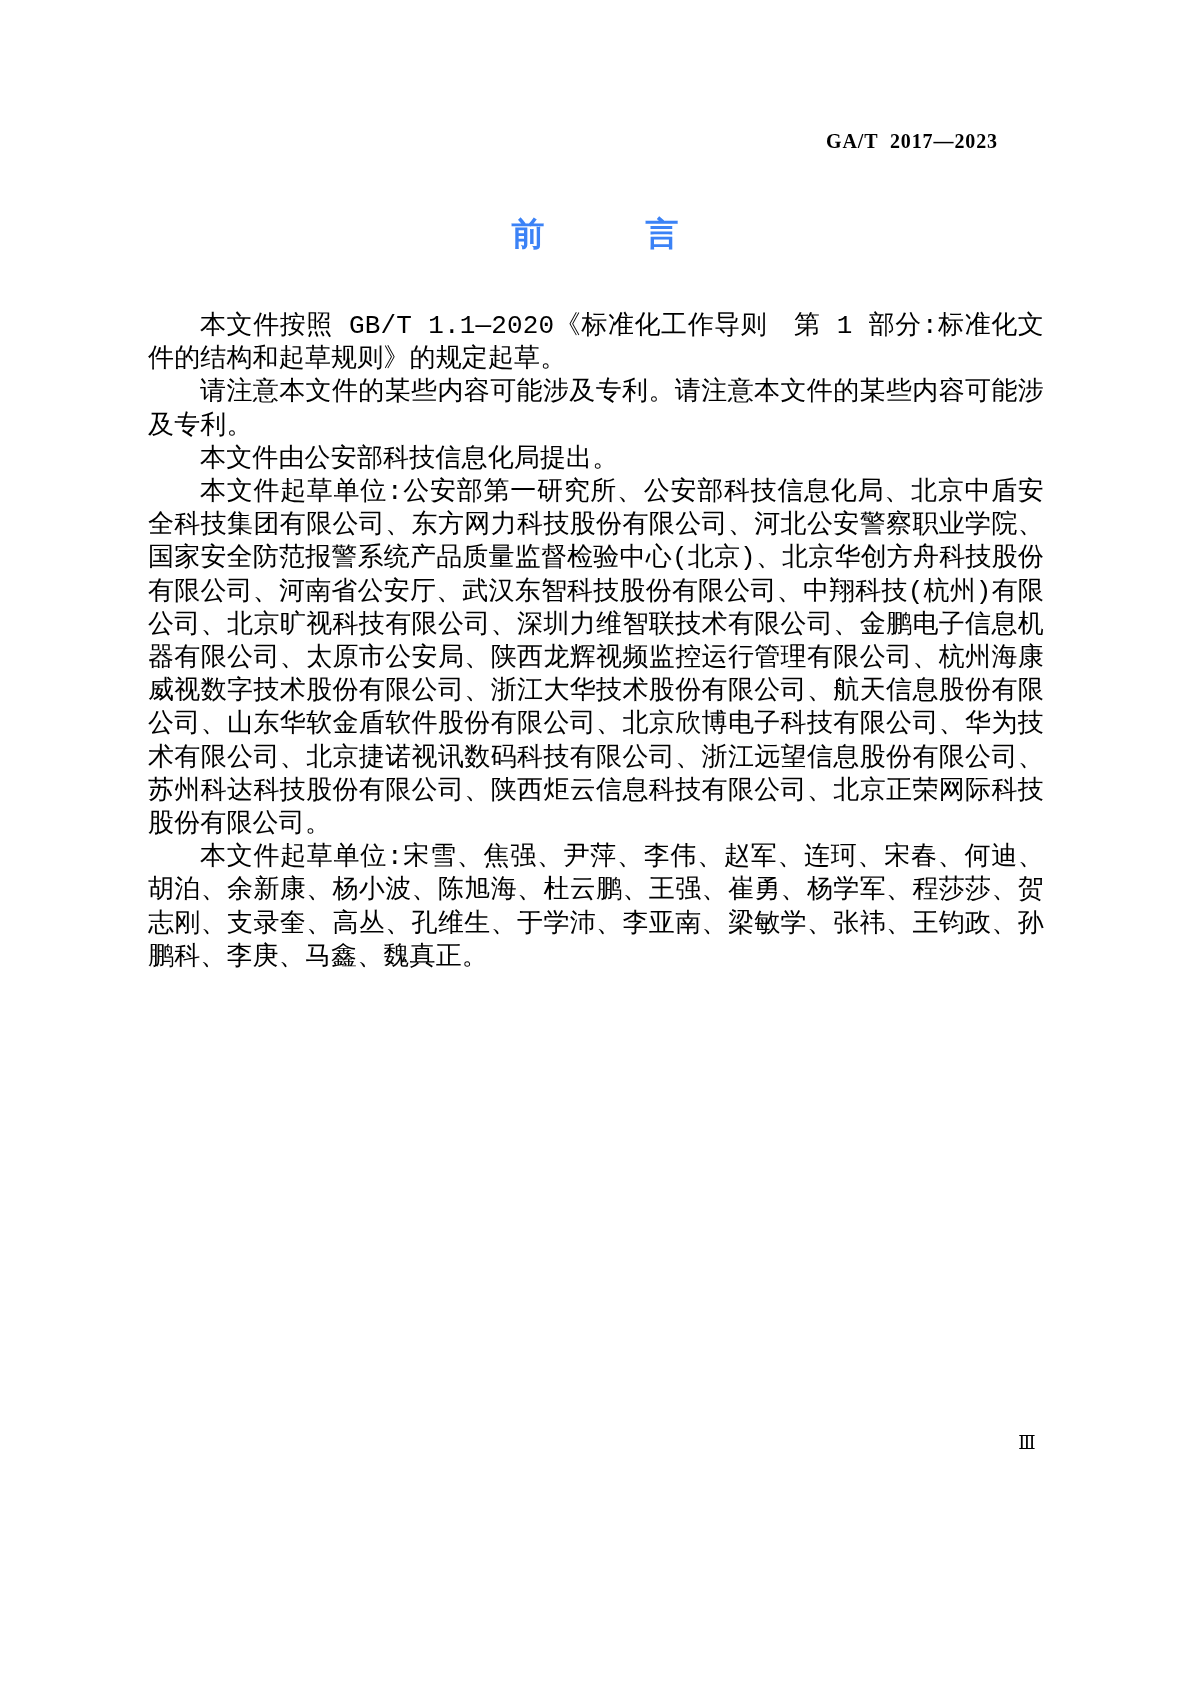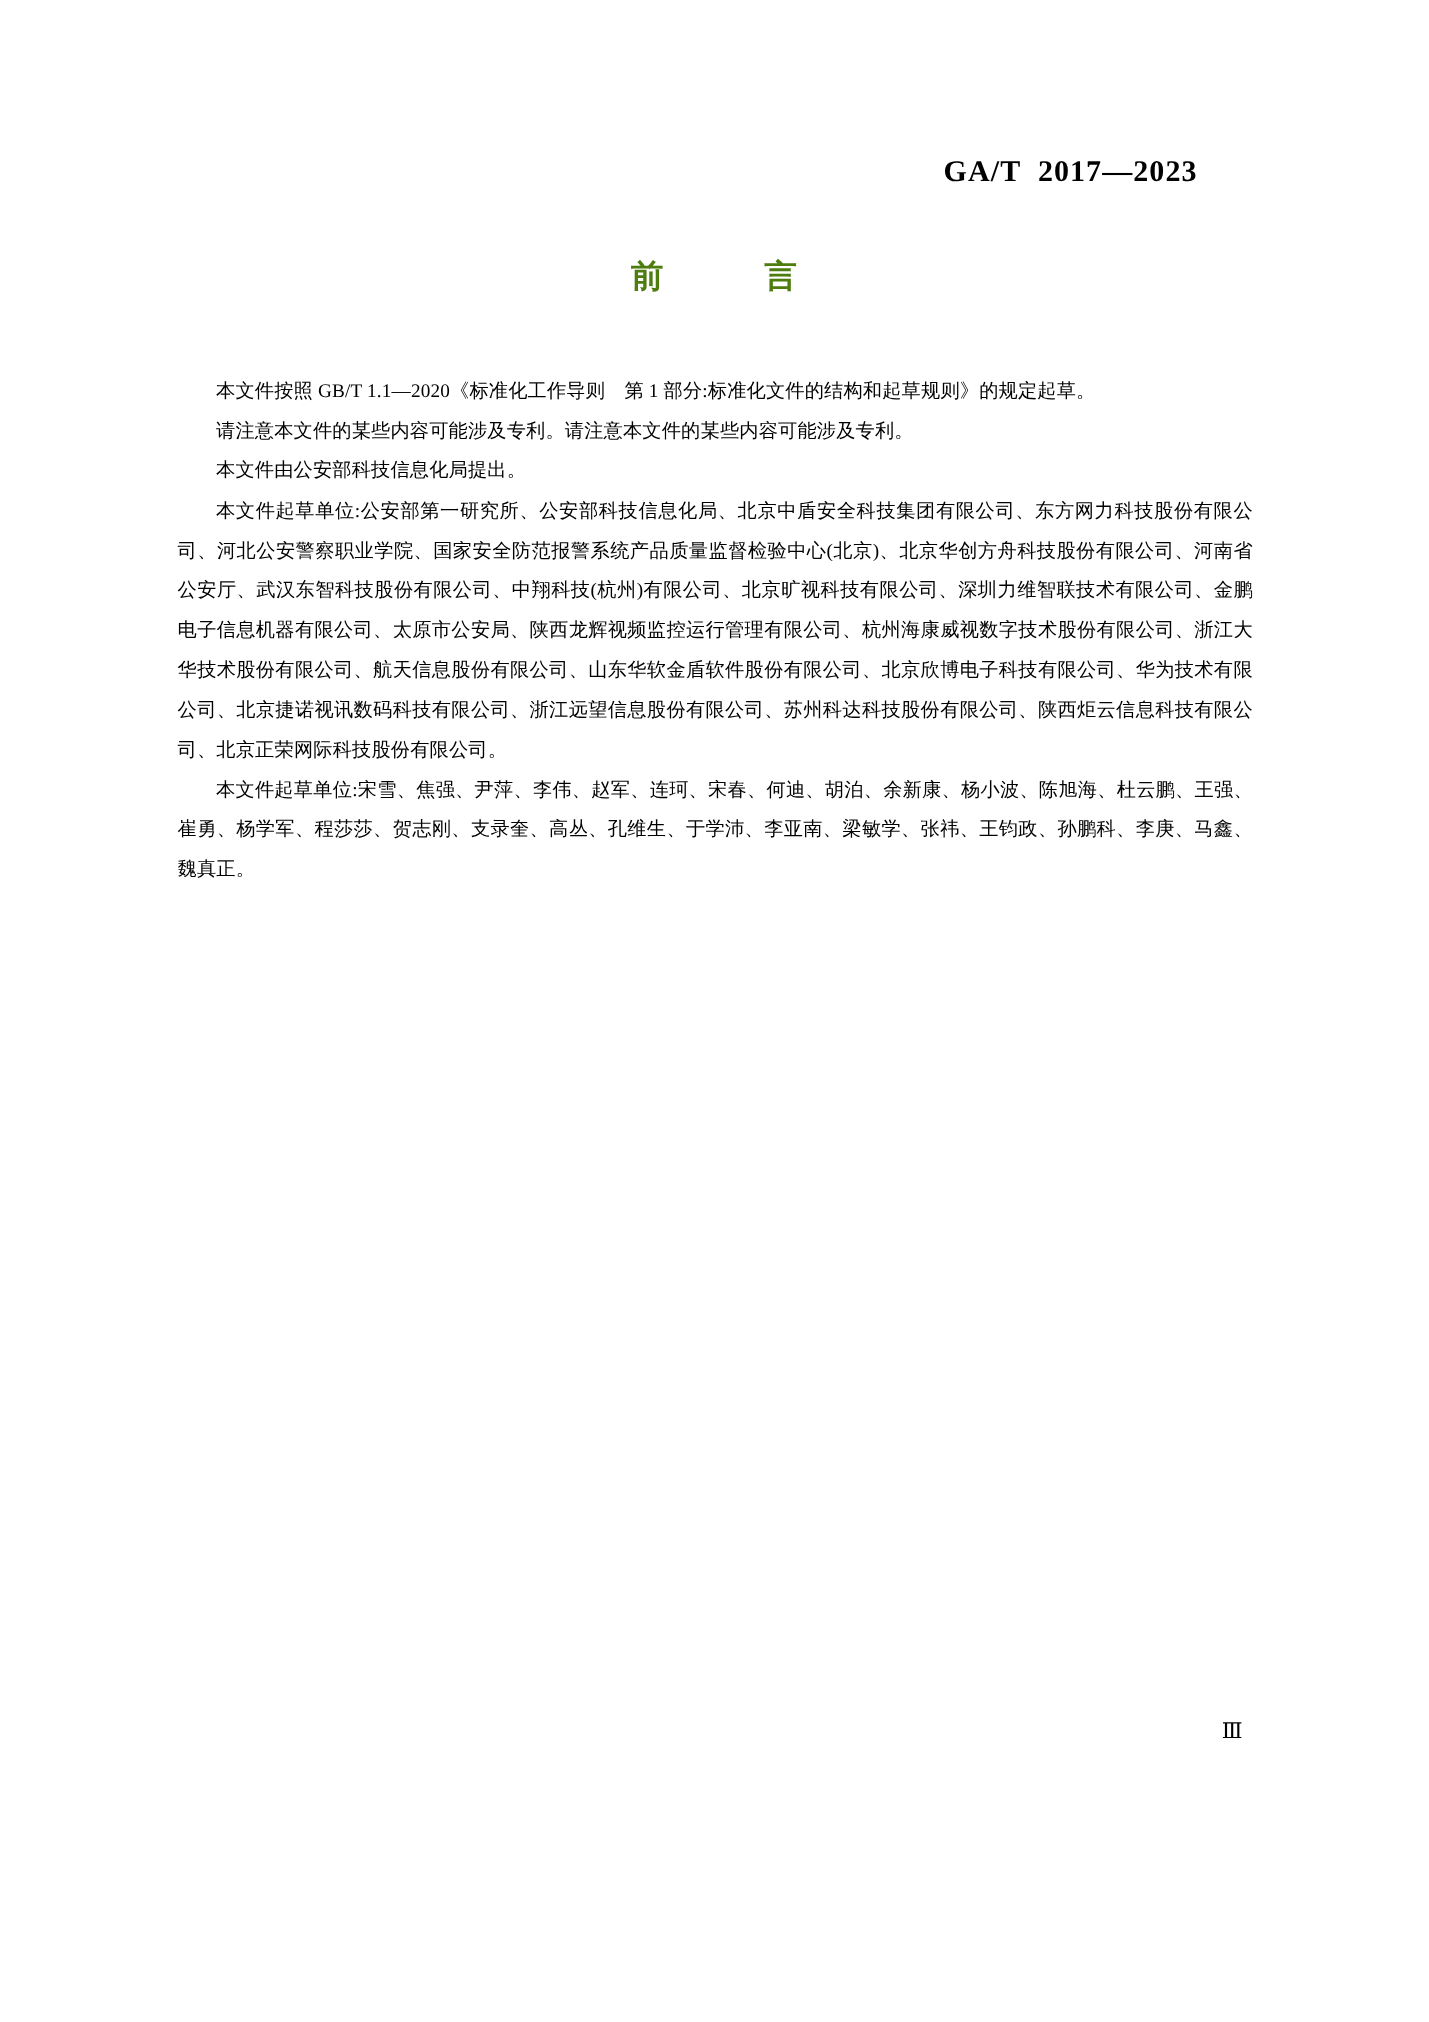--- a/index.html
+++ b/index.html
@@ -29,61 +29,61 @@
     position: absolute;
     left: 0;
     top: 130px;
     width: 1191px;
     padding-right: 193px;
     box-sizing: border-box;
     text-align: right;
   }
   .header-code {
     font-family: "Liberation Serif", "DejaVu Serif", serif;
-    font-size: 25px;
+    font-size: 20px;
     font-weight: bold;
     letter-spacing: 0.9px;
     white-space: pre;
   }
 
   
   .title-block {
     position: absolute;
     left: 0;
     top: 212px;
     width: 1191px;
     text-align: center;
   }
   .title {
     display: inline-block;
     font-family: "DejaVu Sans", "Liberation Sans", sans-serif;
-    font-size: 27px;
+    font-size: 33px;
     font-weight: bold;
     letter-spacing: 1px;
     white-space: pre;
-    color: #4d7c0f;
+    color: #3b82f6;
   }
 
   
   .body-col {
     position: absolute;
     left: 148px;
     top: 310px;
     width: 896px;
   }
 
   p.para {
     margin: 0;
-    font-size: 16px;
+    font-size: 26px;
     line-height: 33.2px;
     text-align: justify;
     text-justify: inter-ideograph;
     text-indent: 2em;
     word-break: break-all;
-    font-family: Liberation Serif, serif;
+    font-family: Liberation Mono, monospace;
     letter-spacing: 0.15px;
   }
 
   
   .folio {
     position: absolute;
     left: 0;
     top: 1432px;
     width: 1191px;
     padding-right: 155px;

